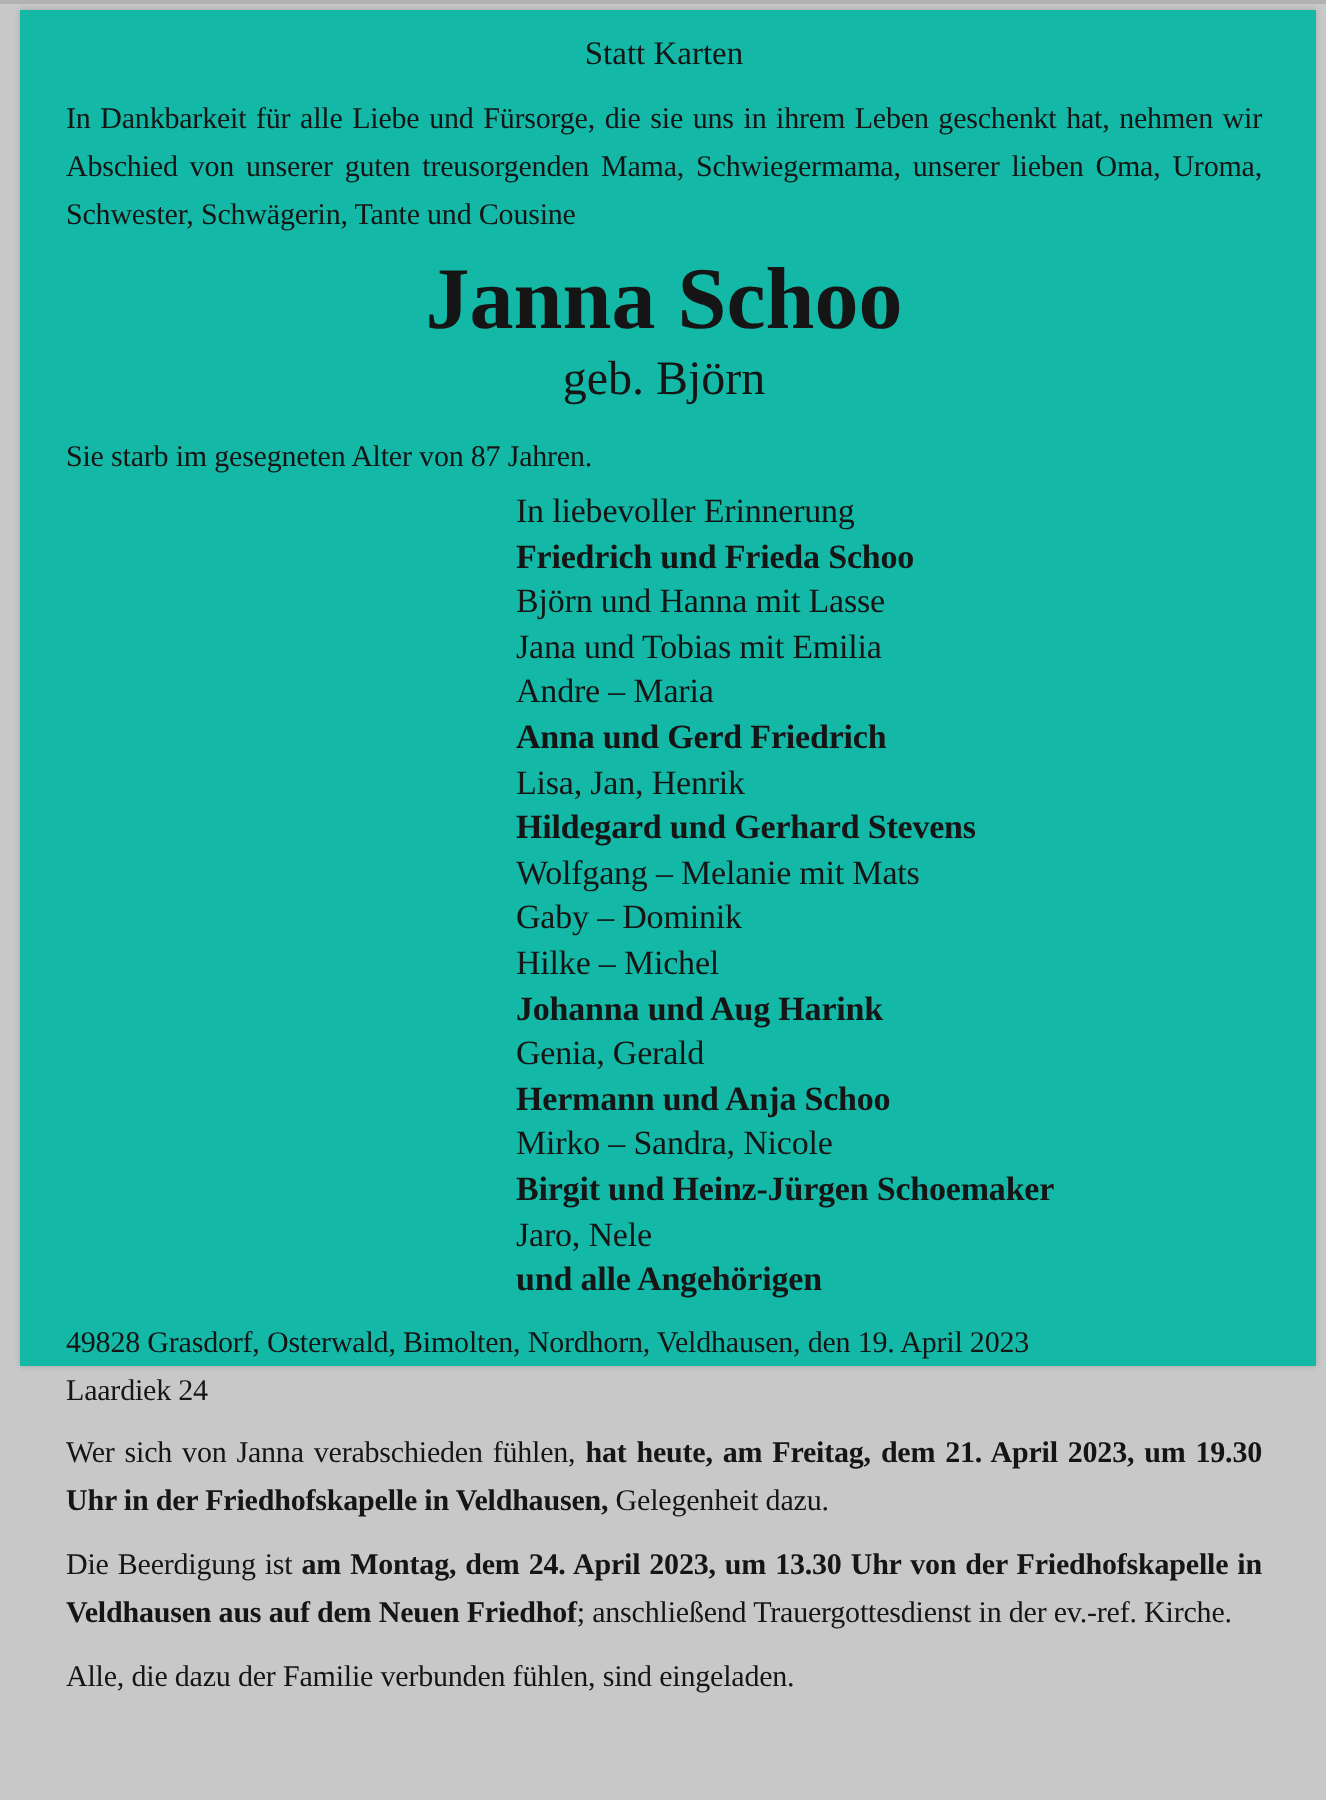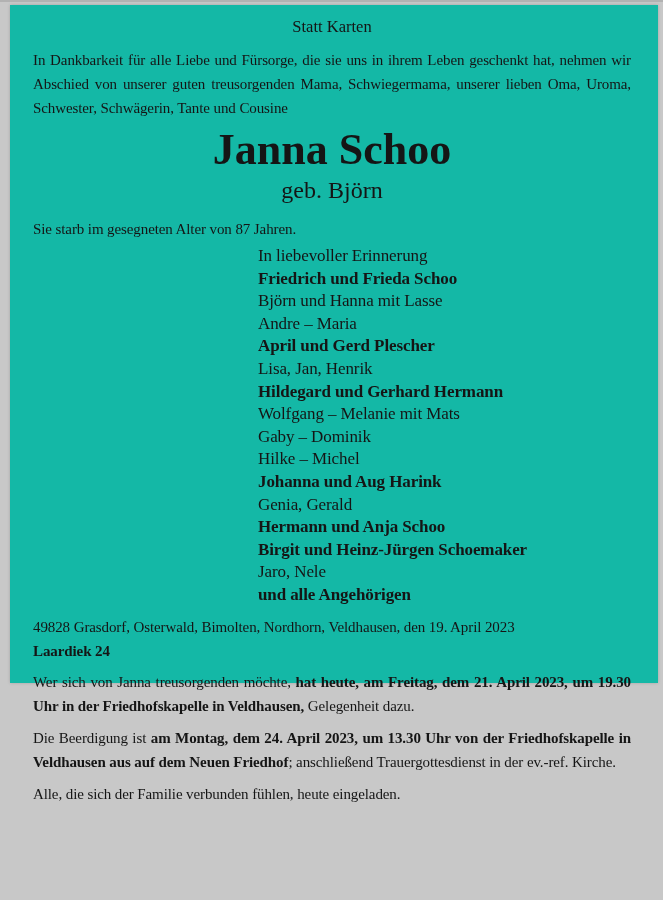--- a/index.html
+++ b/index.html
@@ -76,21 +76,20 @@
     line-height: 22.6px;
   }
   .mourner-line { white-space: nowrap; }
   .bold { font-weight: bold; }
   .addr {
     margin-top: 8px;
     line-height: 24px;
   }
   .addr2 {
     line-height: 24px;
-    font-weight: bold;
   }
   .para {
     margin-top: 7px;
     line-height: 24.6px;
   }
   .closing {
     margin-top: 7px;
     line-height: 24px;
   }
 </style>
@@ -107,39 +106,41 @@
     <h1 class="name">Janna Schoo</h1>
 
     <div class="maiden">geb. Björn</div>
 
     <p class="body-text death">Sie starb im gesegneten Alter von 87 Jahren.</p>
 
     <div class="mourners">
         <div class="mourner-line">In liebevoller Erinnerung</div>
         <div class="mourner-line bold">Friedrich und Frieda Schoo</div>
         <div class="mourner-line">Björn und Hanna mit Lasse</div>
+        <div class="mourner-line">Jana und Tobias mit Emilia</div>
         <div class="mourner-line">Andre – Maria</div>
-        <div class="mourner-line bold">April und Gerd Plescher</div>
+        <div class="mourner-line bold">Anna und Gerd Friedrich</div>
         <div class="mourner-line">Lisa, Jan, Henrik</div>
-        <div class="mourner-line bold">Hildegard und Gerhard Hermann</div>
+        <div class="mourner-line bold">Hildegard und Gerhard Stevens</div>
         <div class="mourner-line">Wolfgang – Melanie mit Mats</div>
         <div class="mourner-line">Gaby – Dominik</div>
         <div class="mourner-line">Hilke – Michel</div>
         <div class="mourner-line bold">Johanna und Aug Harink</div>
         <div class="mourner-line">Genia, Gerald</div>
         <div class="mourner-line bold">Hermann und Anja Schoo</div>
+        <div class="mourner-line">Mirko – Sandra, Nicole</div>
         <div class="mourner-line bold">Birgit und Heinz-Jürgen Schoemaker</div>
         <div class="mourner-line">Jaro, Nele</div>
         <div class="mourner-line bold">und alle Angehörigen</div>
       </div>
 
     <p class="body-text addr">49828 Grasdorf, Osterwald, Bimolten, Nordhorn, Veldhausen, den 19. April 2023</p>
 
     <p class="body-text addr2">Laardiek 24</p>
 
-    <p class="body-text just para"><span>Wer sich von Janna treusorgenden möchte, </span><span class="bold">hat heute, am Freitag, dem 21. April 2023, um 19.30 Uhr in der Friedhofskapelle in Veldhausen,</span><span> Gelegenheit dazu.</span></p>
+    <p class="body-text just para"><span>Wer sich von Janna verabschieden fühlen, </span><span class="bold">hat heute, am Freitag, dem 21. April 2023, um 19.30 Uhr in der Friedhofskapelle in Veldhausen,</span><span> Gelegenheit dazu.</span></p>
 
     <p class="body-text just para"><span>Die Beerdigung ist </span><span class="bold">am Montag, dem 24. April 2023, um 13.30 Uhr von der Friedhofskapelle in Veldhausen aus auf dem Neuen Friedhof</span><span>; anschließend Trauergottesdienst in der ev.-ref. Kirche.</span></p>
 
-    <p class="body-text closing">Alle, die sich der Familie verbunden fühlen, heute eingeladen.</p>
+    <p class="body-text closing">Alle, die dazu der Familie verbunden fühlen, sind eingeladen.</p>
 
   </div>
 </div>
 
 </body></html>

